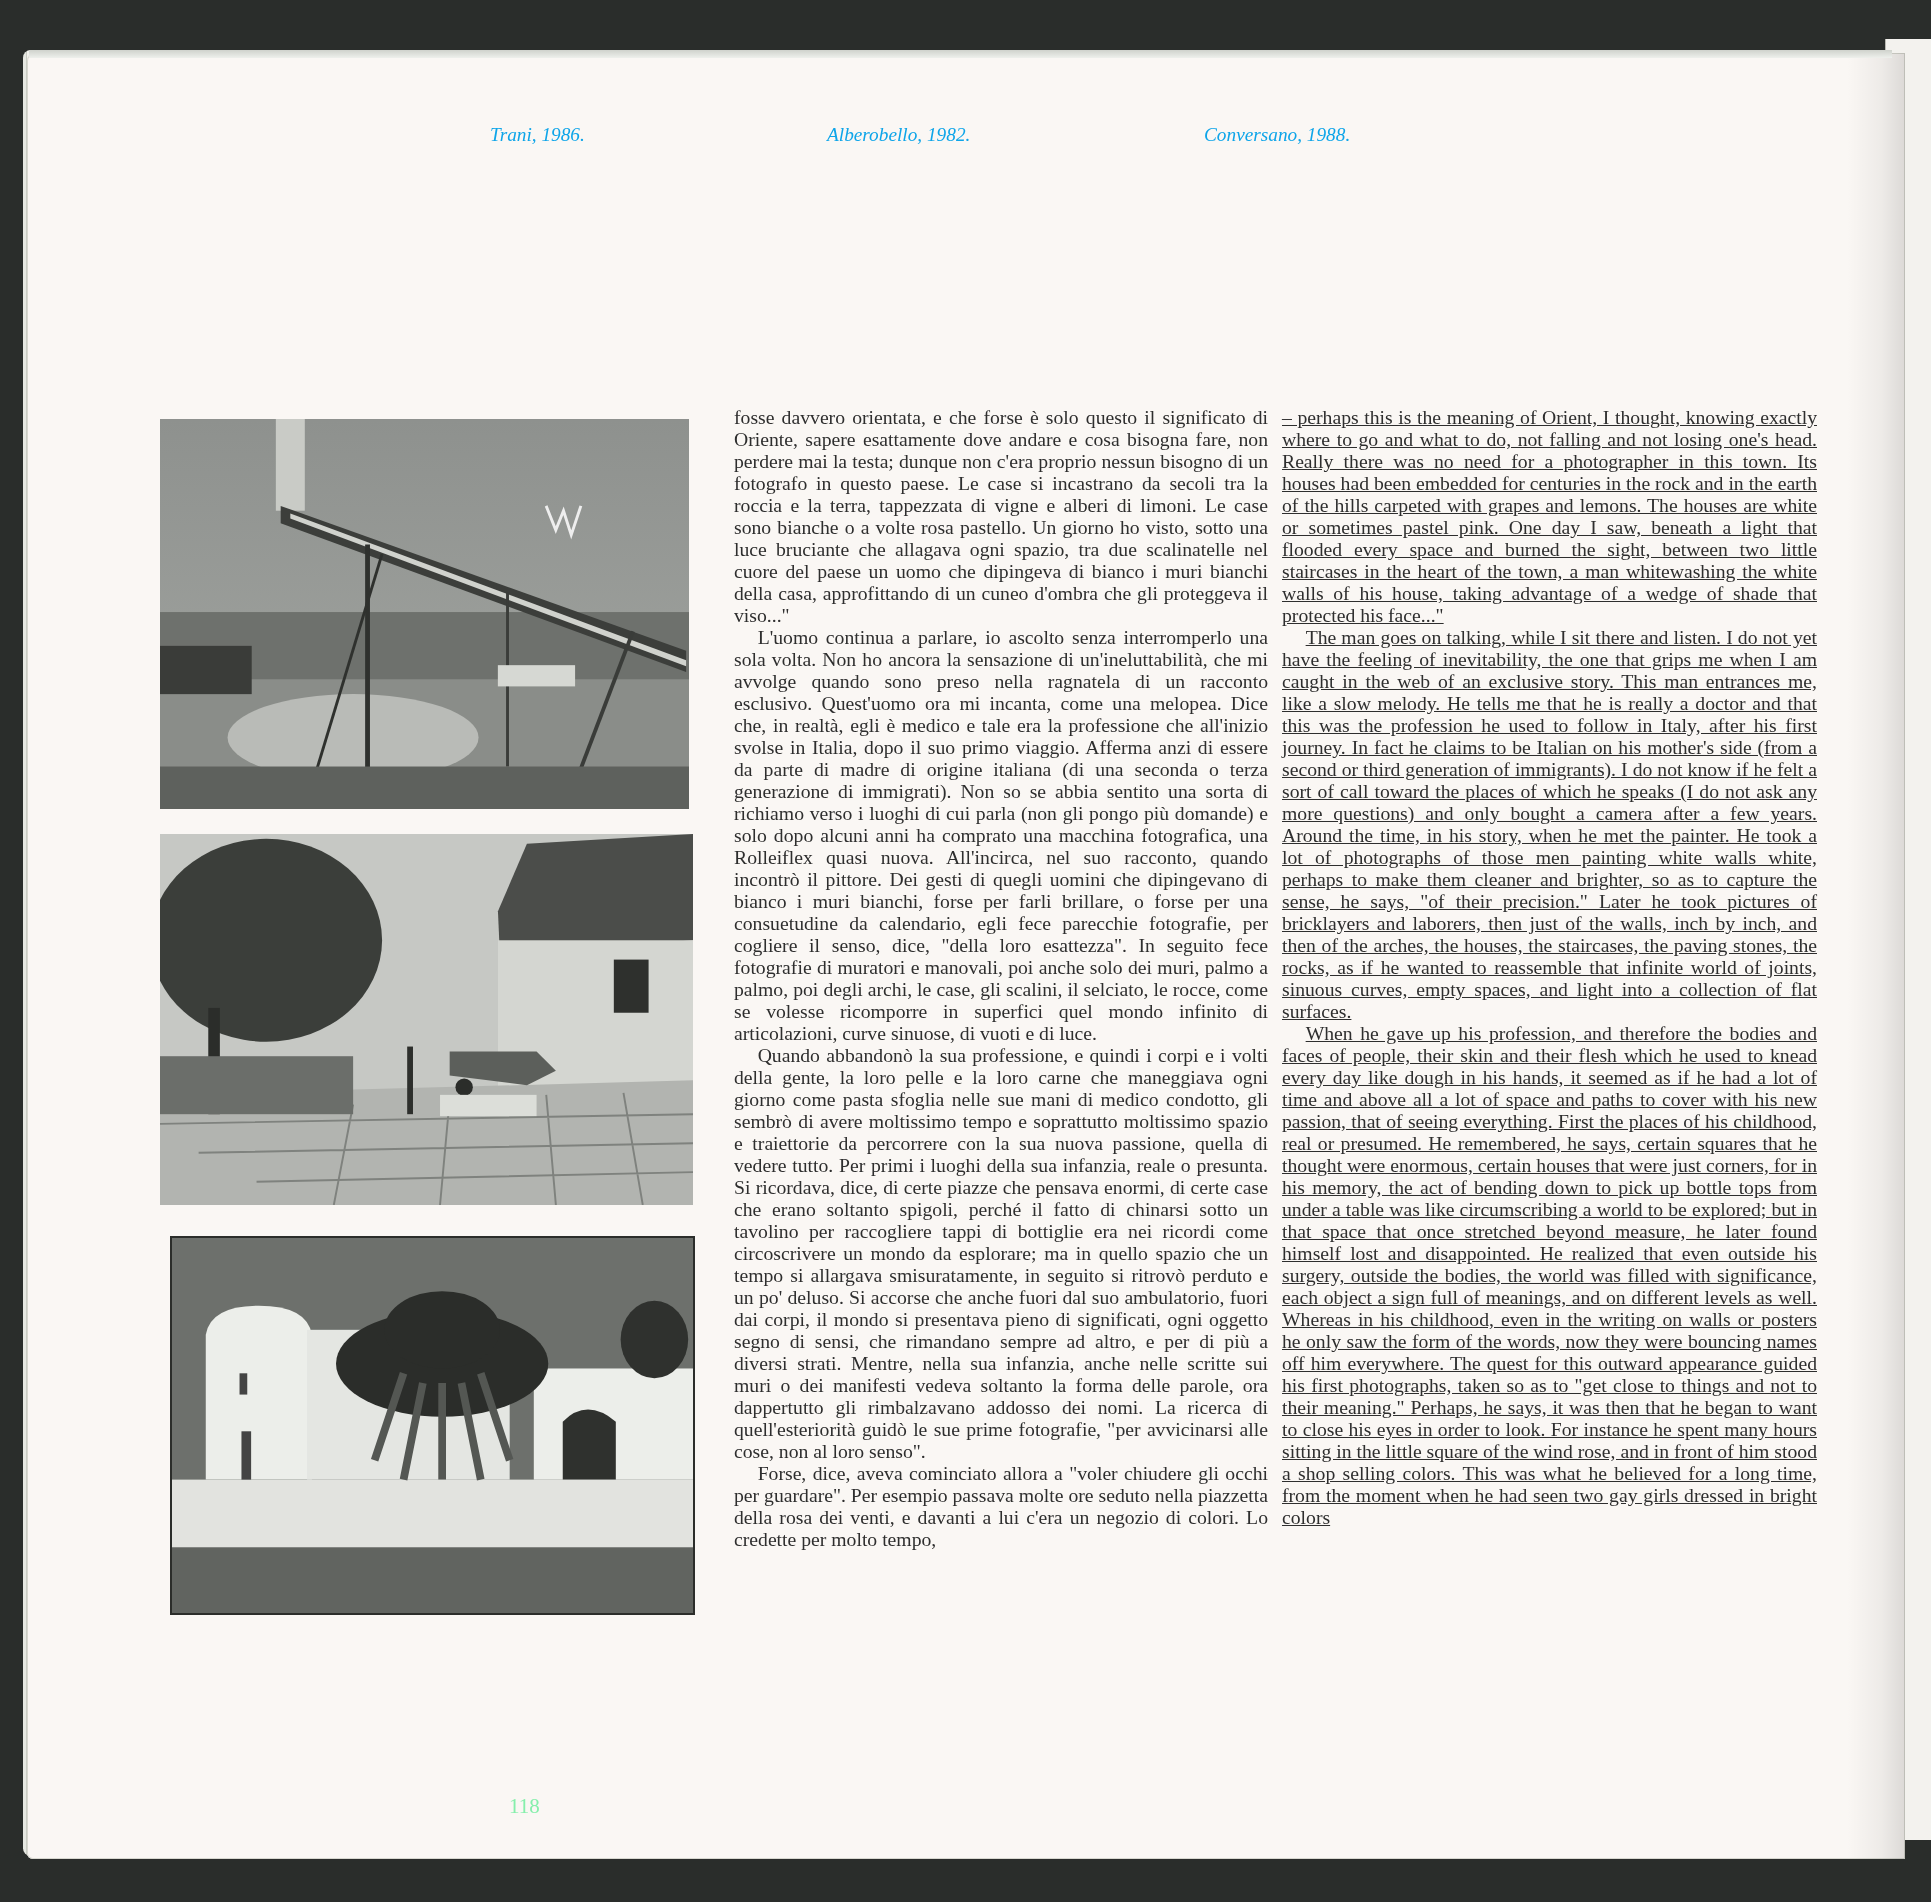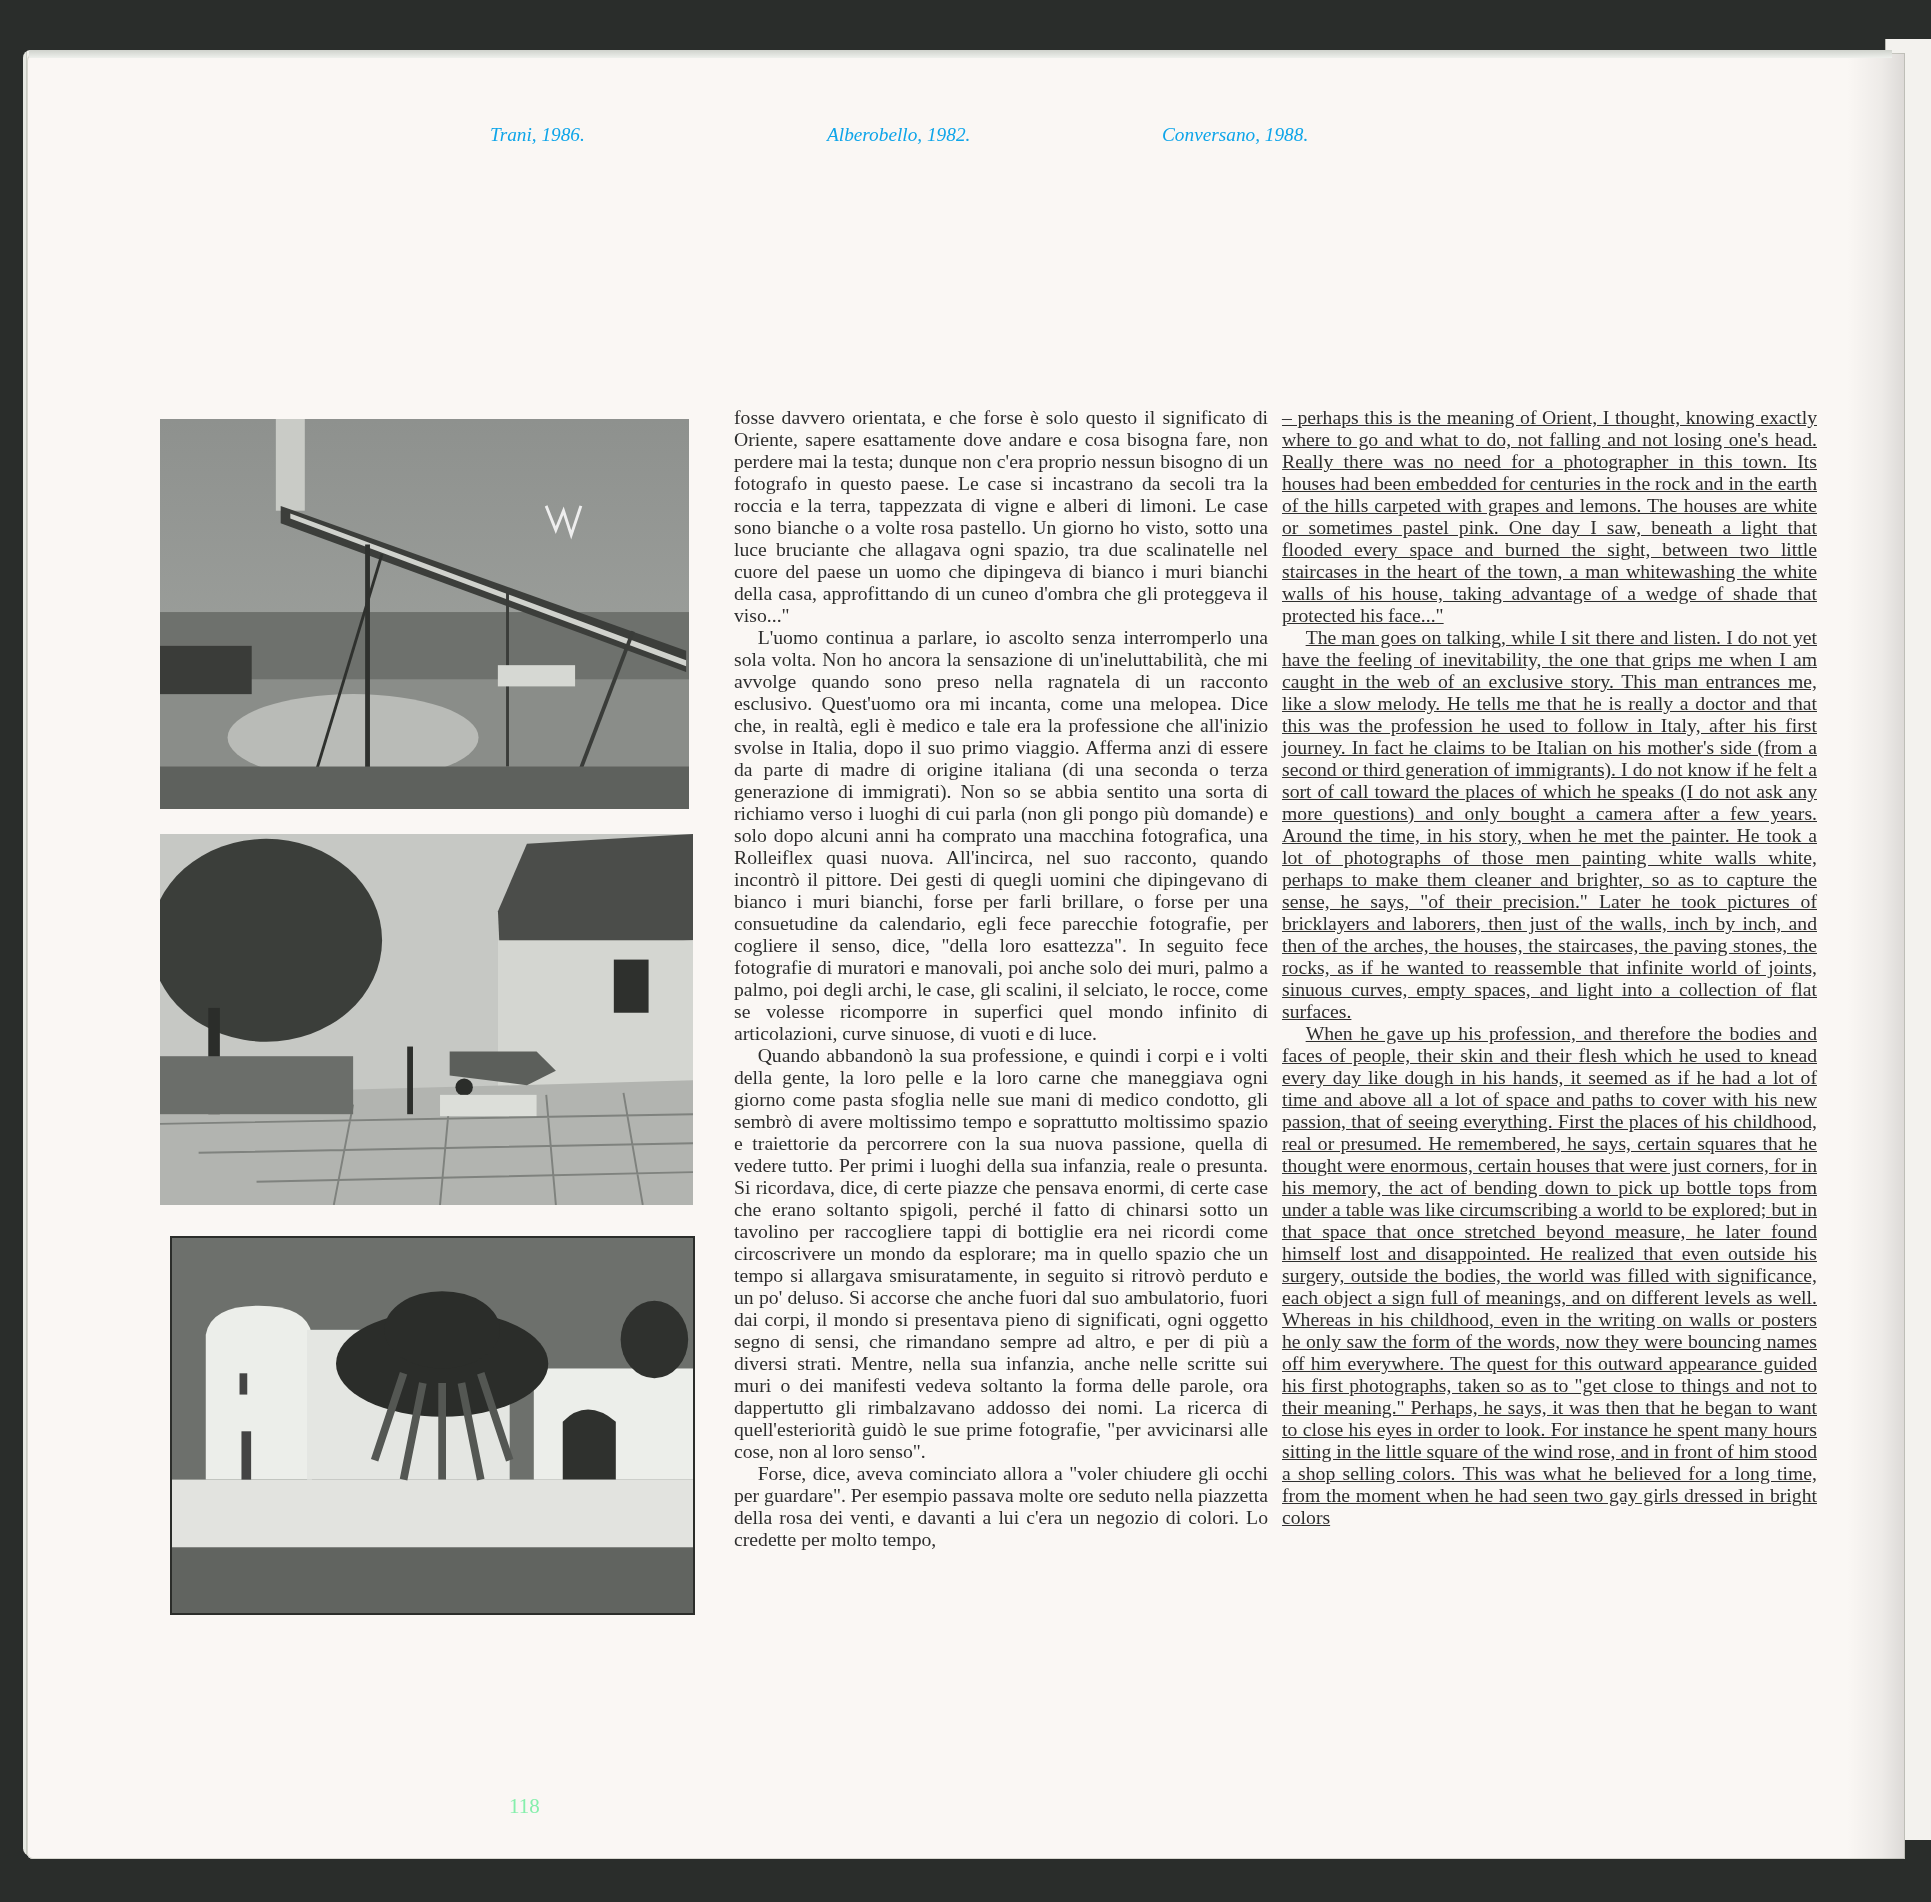--- a/index.html
+++ b/index.html
@@ -59,21 +59,21 @@
 <div class="page-edges"></div>
 <div class="right-page-sliver"></div>
 <div class="page">
   <div class="gutter-shade"></div>
 </div>
 <div class="top-edge"></div>
 
 <div class="captions">
   <span style="left:490px;">Trani, 1986.</span>
   <span style="left:827px;">Alberobello, 1982.</span>
-  <span style="left:1162px;">Conversano, 1988.</span>
+  <span style="left:1204px;">Conversano, 1988.</span>
 </div>
 
 <div class="photo" style="left:160px;top:419px;width:529px;height:390px;">
   <svg viewBox="0 0 548 404" preserveAspectRatio="none">
     <defs>
       <linearGradient id="sky1" x1="0" y1="0" x2="0" y2="1">
         <stop offset="0" stop-color="#8e918e"></stop>
           <stop offset="1" stop-color="#a4a7a3"></stop>
       </linearGradient>
     </defs>

